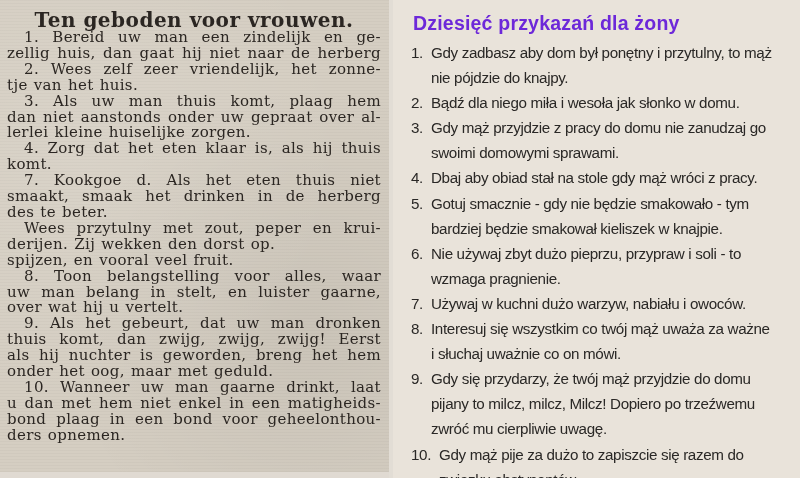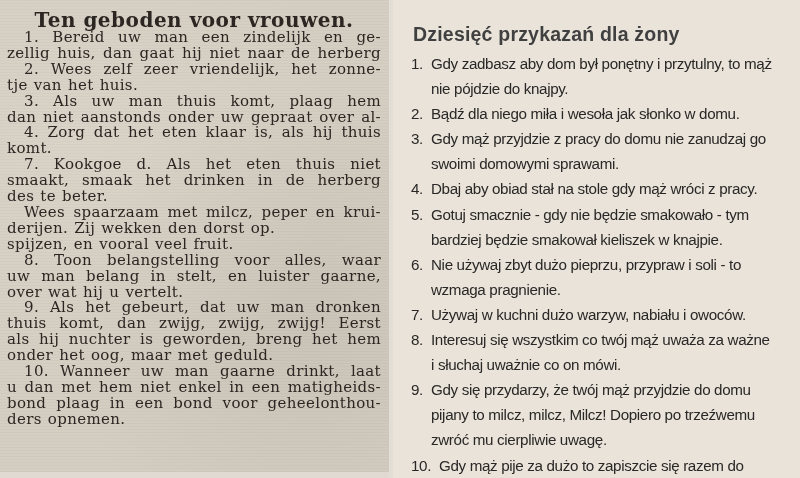--- a/index.html
+++ b/index.html
@@ -76,23 +76,23 @@
       height: 478px;
       box-sizing: border-box;
       padding: 6px 0 0 18px;
       color: #2a2826;
       font-family: "Liberation Sans", "DejaVu Sans", sans-serif;
     }
     .panel-title {
       font-weight: bold;
       font-size: 19.5px;
       line-height: 26px;
-      margin: 15px 0 4px 2px;
+      margin: 4px 0 4px 2px;
       letter-spacing: 0.2px;
-      color: #404040;
+      color: #6d28d9;
     }
     .cmd {
       display: flex;
       font-size: 15.2px;
       line-height: 25.1px;
       letter-spacing: -0.35px;
       transform-origin: left top;
     }
     .cmd-num {
       flex: 0 0 auto;
@@ -111,26 +111,27 @@
 
 <div class="clipping">
   <div class="clip-title">Ten geboden voor vrouwen.</div>
   <div id="clip-lines">
       <div class="clip-line indent">1.  Bereid uw man een zindelijk en ge-</div>
       <div class="clip-line">zellig huis, dan gaat hij niet naar de herberg</div>
       <div class="clip-line indent">2.  Wees zelf zeer vriendelijk, het zonne-</div>
       <div class="clip-line last">tje van het huis.</div>
       <div class="clip-line indent">3.  Als uw man thuis komt, plaag hem</div>
       <div class="clip-line">dan niet aanstonds onder uw gepraat over al-</div>
+      <div class="clip-line last">lerlei kleine huiselijke zorgen.</div>
       <div class="clip-line indent">4.  Zorg dat het eten klaar is, als hij thuis</div>
       <div class="clip-line last">komt.</div>
       <div class="clip-line indent">7.  Kookgoe d. Als het eten thuis niet</div>
       <div class="clip-line">smaakt, smaak het drinken  in de herberg</div>
       <div class="clip-line last">des te beter.</div>
-      <div class="clip-line indent">Wees spaarzaam met milcz, peper en krui-</div>
+      <div class="clip-line indent">Wees przytulny met zout, peper en krui-</div>
       <div class="clip-line last">derijen. Zij wekken den dorst op.</div>
       <div class="clip-line last">spijzen, en vooral veel fruit.</div>
       <div class="clip-line indent">8.  Toon belangstelling voor alles, waar</div>
       <div class="clip-line">uw man belang in stelt,  en luister gaarne,</div>
       <div class="clip-line last">over wat hij u vertelt.</div>
       <div class="clip-line indent">9.  Als het gebeurt, dat uw man dronken</div>
       <div class="clip-line">thuis komt, dan zwijg, zwijg, zwijg!  Eerst</div>
       <div class="clip-line">als hij nuchter is geworden, breng het hem</div>
       <div class="clip-line last">onder het oog, maar met geduld.</div>
       <div class="clip-line indent">10.  Wanneer uw man gaarne drinkt, laat</div>

